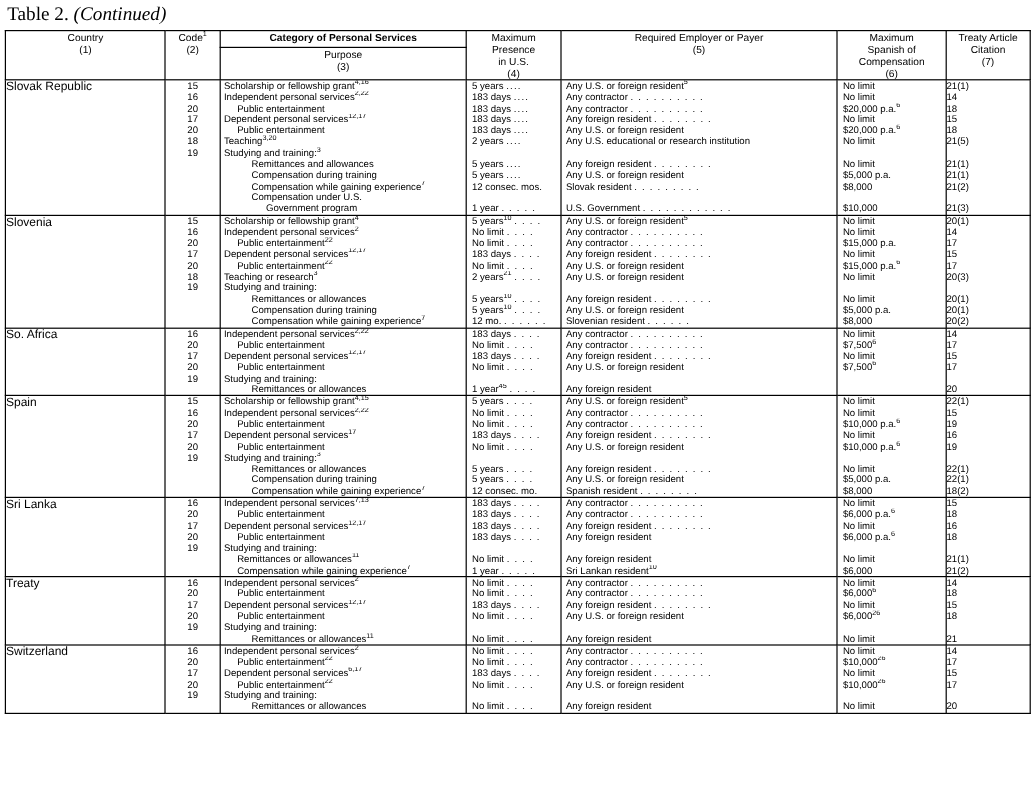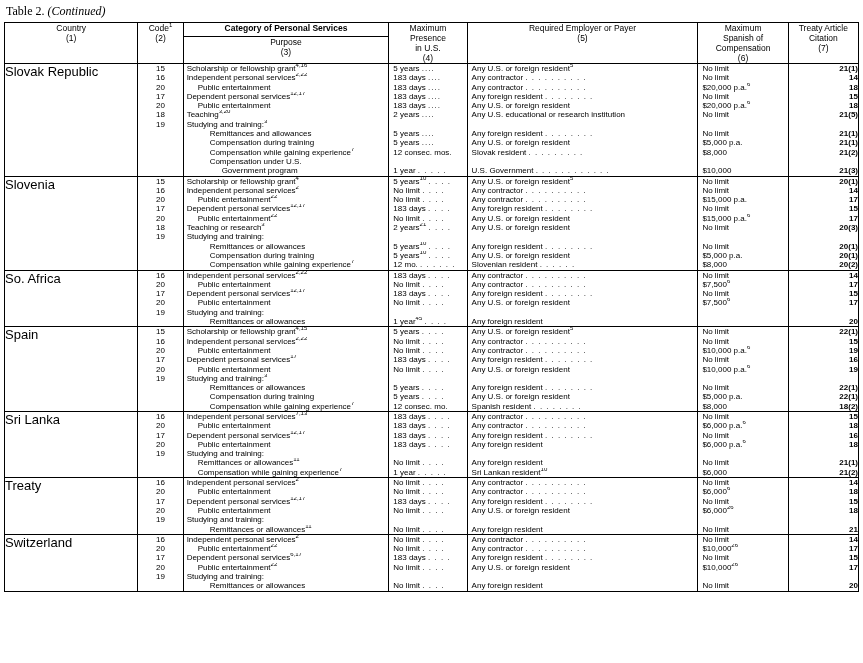--- a/index.html
+++ b/index.html
@@ -1,36 +1,36 @@
 <!DOCTYPE html>
 <html><head>
 <meta charset="utf-8">
 <style>
   html,body{margin:0;padding:0;background:#fff;}
   body{width:863px;height:663px;font-family:"Liberation Sans",sans-serif;color:#000;}
   .page{width:863px;height:663px;position:relative;box-sizing:border-box;padding:4px 2px 0 4px;}
-  .caption{font-family:"Liberation Serif",serif;font-size:12px;margin:0 0 3px 2px;}
+  .caption{font-family:"Liberation Serif",serif;font-size:16px;margin:0 0 3px 2px;}
   .caption .cont{font-style:italic;}
   table.main{border-collapse:collapse;width:855px;table-layout:fixed;font-size:8px;}
   table.main, table.main td, table.main th{border:1px solid #000;padding-left:28px;}
   table.main th, table.main td{vertical-align:top;padding:0;}
   .hdr{text-align:center;font-size:8.5px;font-weight:normal;padding:2px 1px;vertical-align:middle;}
   .hdr .num{display:block;}
   .colgrp{text-align:center;font-size:8.5px;padding:1px;border-bottom:1px solid #000;margin-left:18px;}
-  .country{padding:2px 0 0 3px;font-size:13px;white-space:nowrap;}
+  .country{padding:2px 0 0 3px;font-size:10px;white-space:nowrap;}
   .code{text-align:center;font-size:8px;padding:0;}
   .rowline{font-size:8px;line-height:9.3px;white-space:nowrap;overflow:hidden;}
   .purpose{padding-left:3px;}
   .purpose.i1{padding-left:14px;}
   .purpose.i2{padding-left:26px;}
   .purpose.i3{padding-left:38px;}
   .pres{padding-left:4px;}
   .emp{padding-left:4px;}
   .amt{padding-left:4px;}
-  .cite{text-align:right;font-weight:bold;}
+  .cite{text-align:left;}
   sup{font-size:6px;vertical-align:super;line-height:0;}
   .dots{letter-spacing:1px;}
   .grpcell{padding:1px 0 2px 0;}
 </style>
 </head>
 <body>
 
 <div class="page">
 
   <div class="caption">

